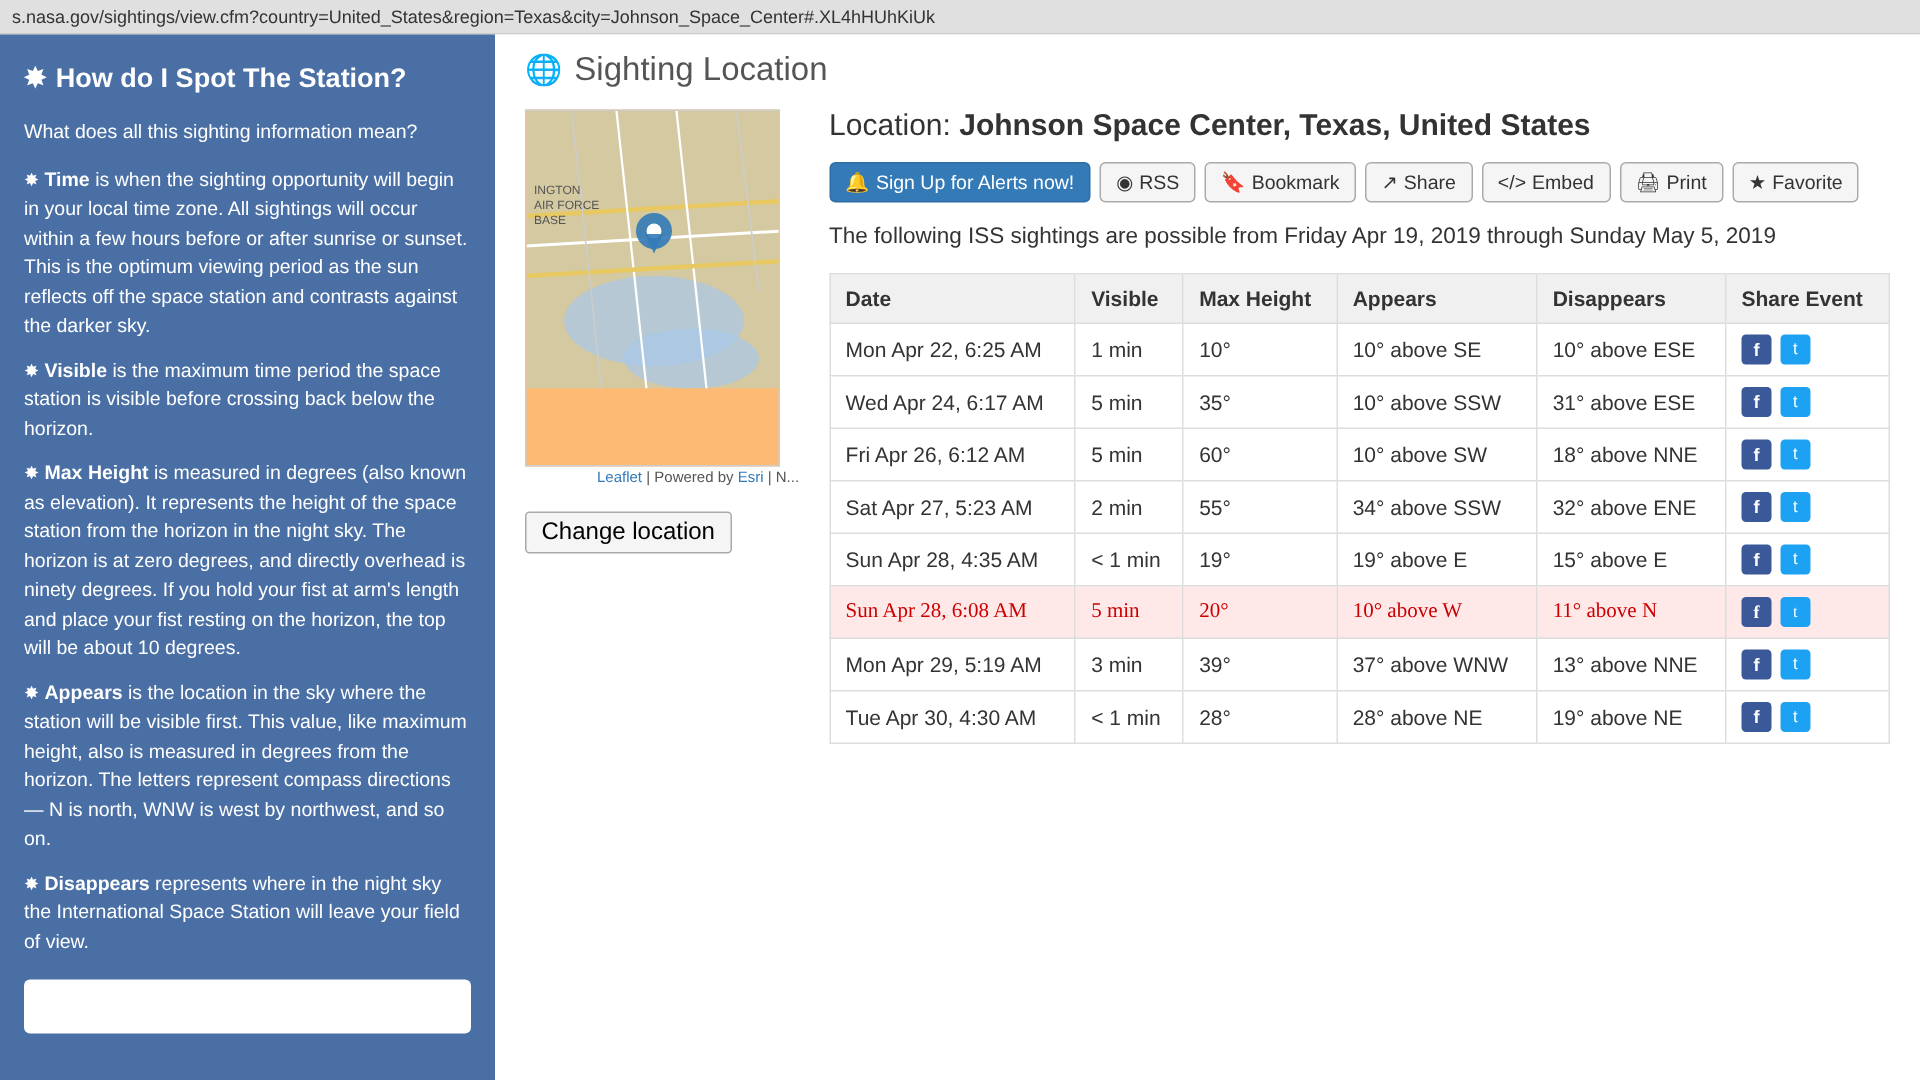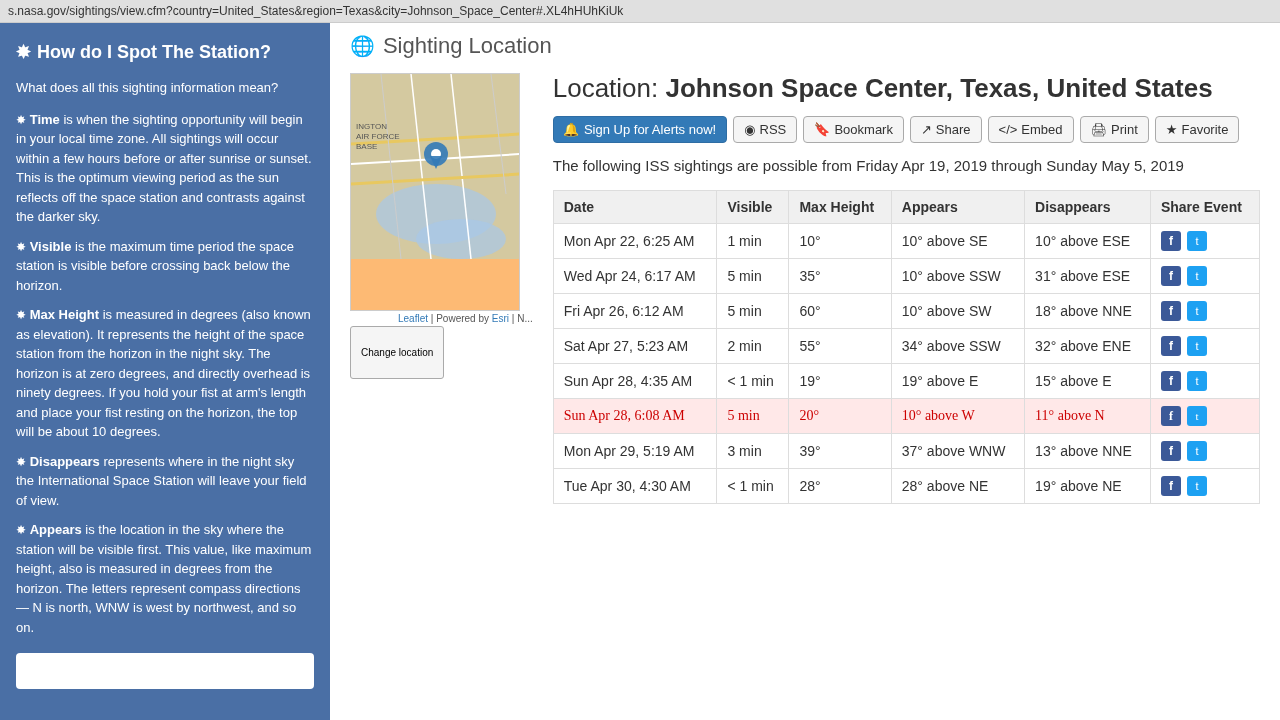--- a/index.html
+++ b/index.html
@@ -52,21 +52,21 @@
       font-size: 22px;
       color: #555;
       margin-bottom: 14px;
       display: flex;
       align-items: center;
       gap: 8px;
     }
     .page-title .globe-icon { color: #888; font-size: 20px; }
 
     .location-header {
-      font-size: 26px;
+      font-size: 20px;
       font-weight: normal;
       margin-bottom: 12px;
       color: #333;
     }
 
     .action-buttons {
       display: flex;
       flex-wrap: wrap;
       gap: 6px;
       margin-bottom: 14px;
@@ -107,26 +107,26 @@
       overflow: hidden;
     }
     .map-attribution {
       font-size: 10px;
       color: #555;
       margin-top: 2px;
       padding-left: 48px;
     }
     .map-attribution a { color: #337ab7; text-decoration: none; }
     .change-location-btn {
-      margin-top: 2px;
-      padding: 20px 10px;
+      margin-top: 17px;
+      padding: 4px 10px;
       border: 1px solid #aaa;
       border-radius: 3px;
       background: #f5f5f5;
-      font-size: 10px;
+      font-size: 16px;
       cursor: pointer;
     }
 
     .right-panel { flex: 1; }
 
     .sightings-intro {
       font-size: 15px;
       margin-bottom: 16px;
       color: #333;
     }
@@ -219,28 +219,28 @@
     </div>
 
     <div class="section">
       <span class="term-star">✸</span>
       <span class="term">Max Height</span>
       <span> is measured in degrees (also known as elevation). It represents the height of the space station from the horizon in the night sky. The horizon is at zero degrees, and directly overhead is ninety degrees. If you hold your fist at arm's length and place your fist resting on the horizon, the top will be about 10 degrees.</span>
     </div>
 
     <div class="section">
       <span class="term-star">✸</span>
+      <span class="term">Appears</span>
+      <span> is the location in the sky where the station will be visible first. This value, like maximum height, also is measured in degrees from the horizon. The letters represent compass directions — N is north, WNW is west by northwest, and so on.</span>
+    </div>
+
+    <div class="section">
+      <span class="term-star">✸</span>
       <span class="term">Disappears</span>
       <span> represents where in the night sky the International Space Station will leave your field of view.</span>
-    </div>
-
-    <div class="section">
-      <span class="term-star">✸</span>
-      <span class="term">Appears</span>
-      <span> is the location in the sky where the station will be visible first. This value, like maximum height, also is measured in degrees from the horizon. The letters represent compass directions — N is north, WNW is west by northwest, and so on.</span>
     </div>
 
     <div class="sidebar-input-area"></div>
   </div>
 
   <div class="main">
 
     <div class="page-title">
       <span class="globe-icon">🌐</span>
       <span>Sighting Location</span>

